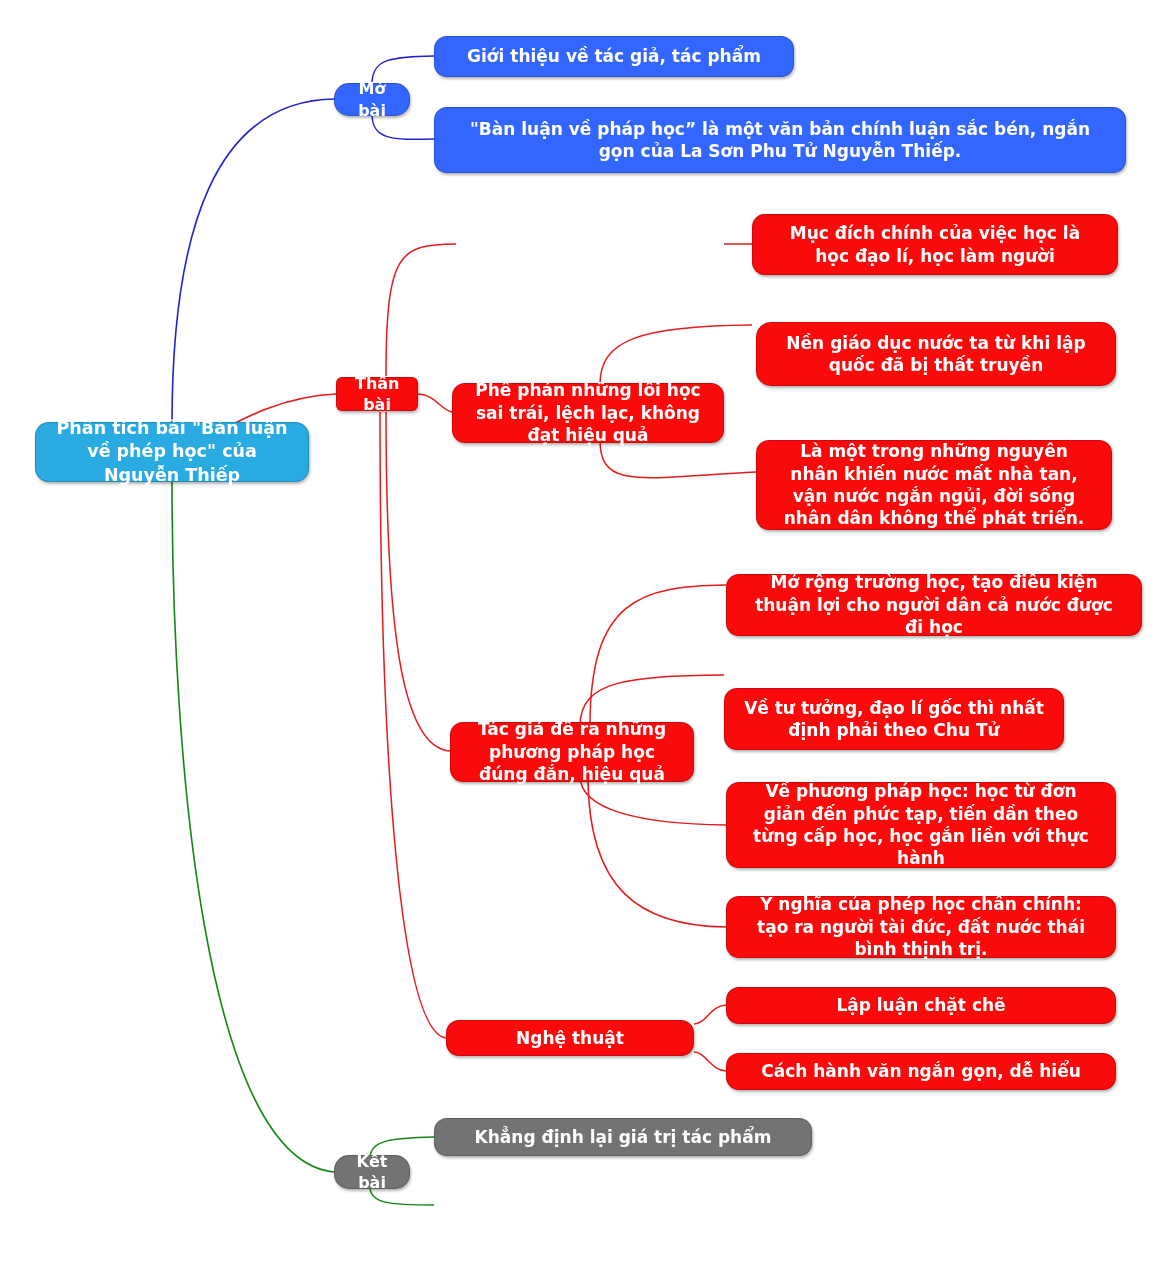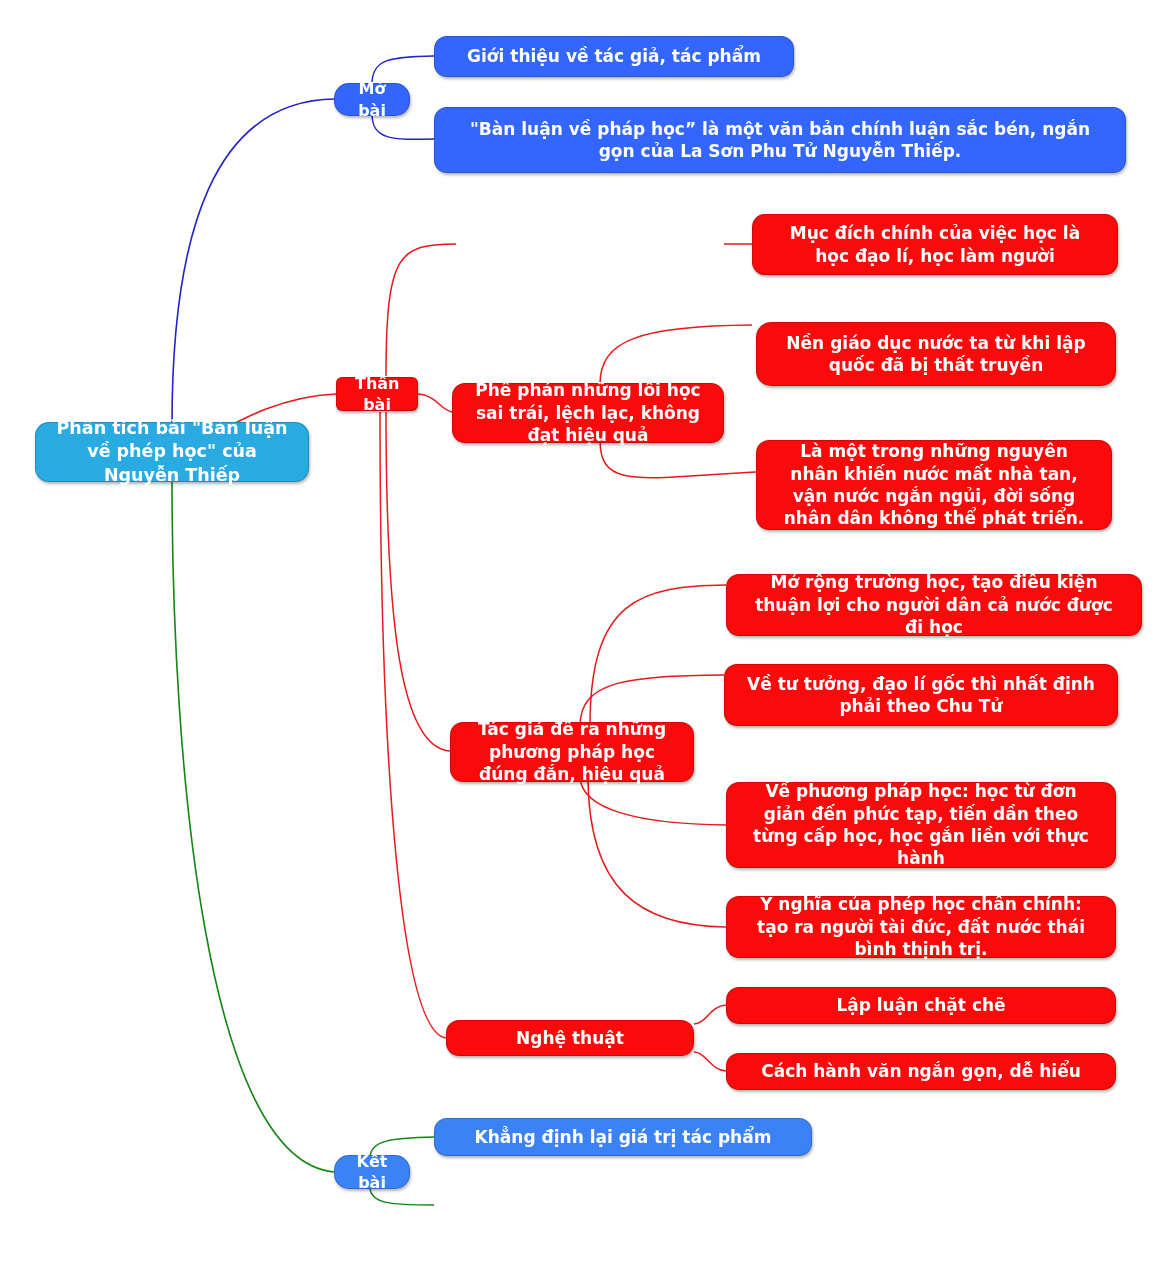--- a/index.html
+++ b/index.html
@@ -45,21 +45,21 @@
     border: 1px solid rgba(0,0,0,0.18);
     -webkit-font-smoothing: antialiased;
   }
   .node-root {
     background: #29ABE2;
     font-size: 17.5px;
     border-radius: 14px;
   }
   .node-blue   { background: #3366FF; font-size: 17px; }
   .node-red    { background: #FA0A0A; font-size: 17px; }
-  .node-green  { background: #3b82f6; font-size: 17px; }
+  .node-green  { background: #737373; font-size: 17px; }
   .node-branch { font-size: 16px; border-radius: 15px; }
   .nlabel { display: block; width: 100%; }
 </style>
 </head>
 <body>
 
 <div id="canvas">
 
   <svg id="edges" viewBox="0 0 1161 1262" xmlns="http://www.w3.org/2000/svg">
 
@@ -127,21 +127,21 @@
   <div class="node node-red" style="left:756px; top:428px; width:356px; height:90px;margin-top:12px;">
     <span class="nlabel">Là một trong những nguyên nhân khiến nước mất nhà tan, vận nước ngắn ngủi, đời sống nhân dân không thể phát triển.</span>
   </div>
 
   <div class="node node-red" style="left:450px; top:722px; width:244px; height:60px;">
     <span class="nlabel">Tác giả đề ra những phương pháp học đúng đắn, hiệu quả</span>
   </div>
   <div class="node node-red" style="left:726px; top:574px; width:416px; height:62px;">
     <span class="nlabel">Mở rộng trường học, tạo điều kiện thuận lợi cho người dân cả nước được đi học</span>
   </div>
-  <div class="node node-red" style="left:724px; top:664px; width:394px; height:62px;">
+  <div class="node node-red" style="left:724px; top:688px; width:340px; height:62px;">
     <span class="nlabel">Về tư tưởng, đạo lí gốc thì nhất định phải theo Chu Tử</span>
   </div>
   <div class="node node-red" style="left:726px; top:782px; width:390px; height:86px;">
     <span class="nlabel">Về phương pháp học: học từ đơn giản đến phức tạp, tiến dần theo từng cấp học, học gắn liền với thực hành</span>
   </div>
   <div class="node node-red" style="left:726px; top:896px; width:390px; height:62px;">
     <span class="nlabel">Ý nghĩa của phép học chân chính: tạo ra người tài đức, đất nước thái bình thịnh trị.</span>
   </div>
 
   <div class="node node-red" style="left:446px; top:1020px; width:248px; height:36px;">

